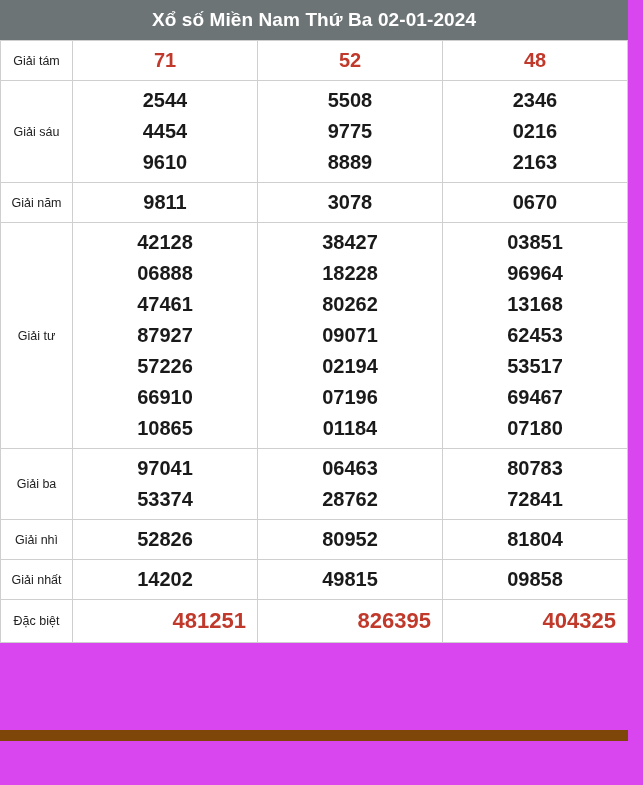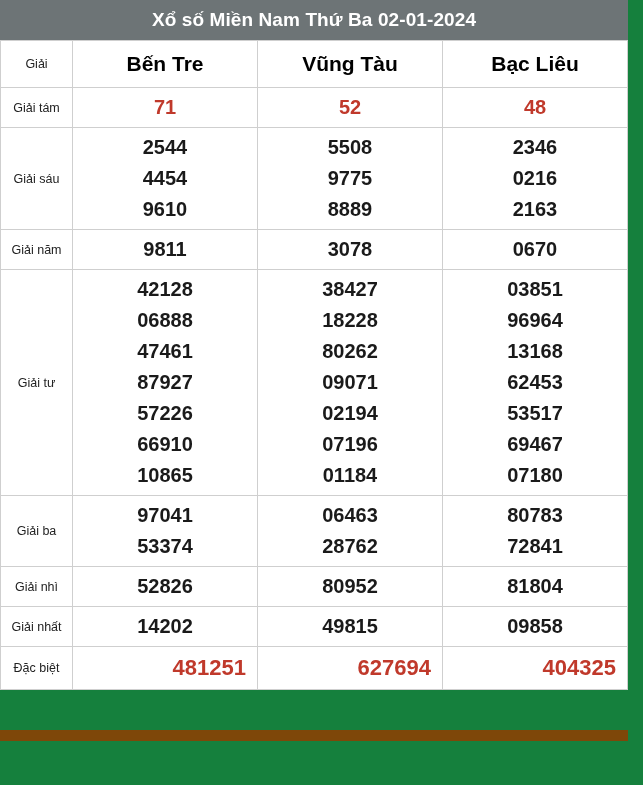--- a/index.html
+++ b/index.html
@@ -10,21 +10,21 @@
     width: 643px;
     height: 785px;
     background: #f7f7f7;
     font-family: "Liberation Sans", sans-serif;
     overflow: hidden;
   }
   .page {
     position: relative;
     width: 643px;
     height: 785px;
-    background: #15803d;
+    background: #d946ef;
   }
   .result-panel {
     position: absolute;
     left: 0;
     top: 0;
     width: 628px;
     background: #ffffff;
     box-sizing: border-box;
   }
   .title-bar {
@@ -104,26 +104,20 @@
 
     <table class="result-table">
       <colgroup>
         <col class="col-label">
         <col class="col-prov">
         <col class="col-prov">
         <col class="col-prov">
       </colgroup>
       <tbody id="table-body">
           <tr>
-            <td class="label-cell prov-head-label">Giải</td>
-            <td class="prov-head">Bến Tre</td>
-            <td class="prov-head">Vũng Tàu</td>
-            <td class="prov-head">Bạc Liêu</td>
-          </tr>
-          <tr>
             <td class="label-cell">Giải tám</td>
             <td class="num-cell red">
               <span class="num-line">71</span>
             </td>
             <td class="num-cell red">
               <span class="num-line">52</span>
             </td>
             <td class="num-cell red">
               <span class="num-line">48</span>
             </td>
@@ -226,21 +220,21 @@
             <td class="num-cell">
               <span class="num-line">09858</span>
             </td>
           </tr>
           <tr>
             <td class="label-cell">Đặc biệt</td>
             <td class="num-cell special">
               <span class="num-line">481251</span>
             </td>
             <td class="num-cell special">
-              <span class="num-line">627694</span>
+              <span class="num-line">826395</span>
             </td>
             <td class="num-cell special">
               <span class="num-line">404325</span>
             </td>
           </tr>
         </tbody>
     </table>
 
   </div>
 

